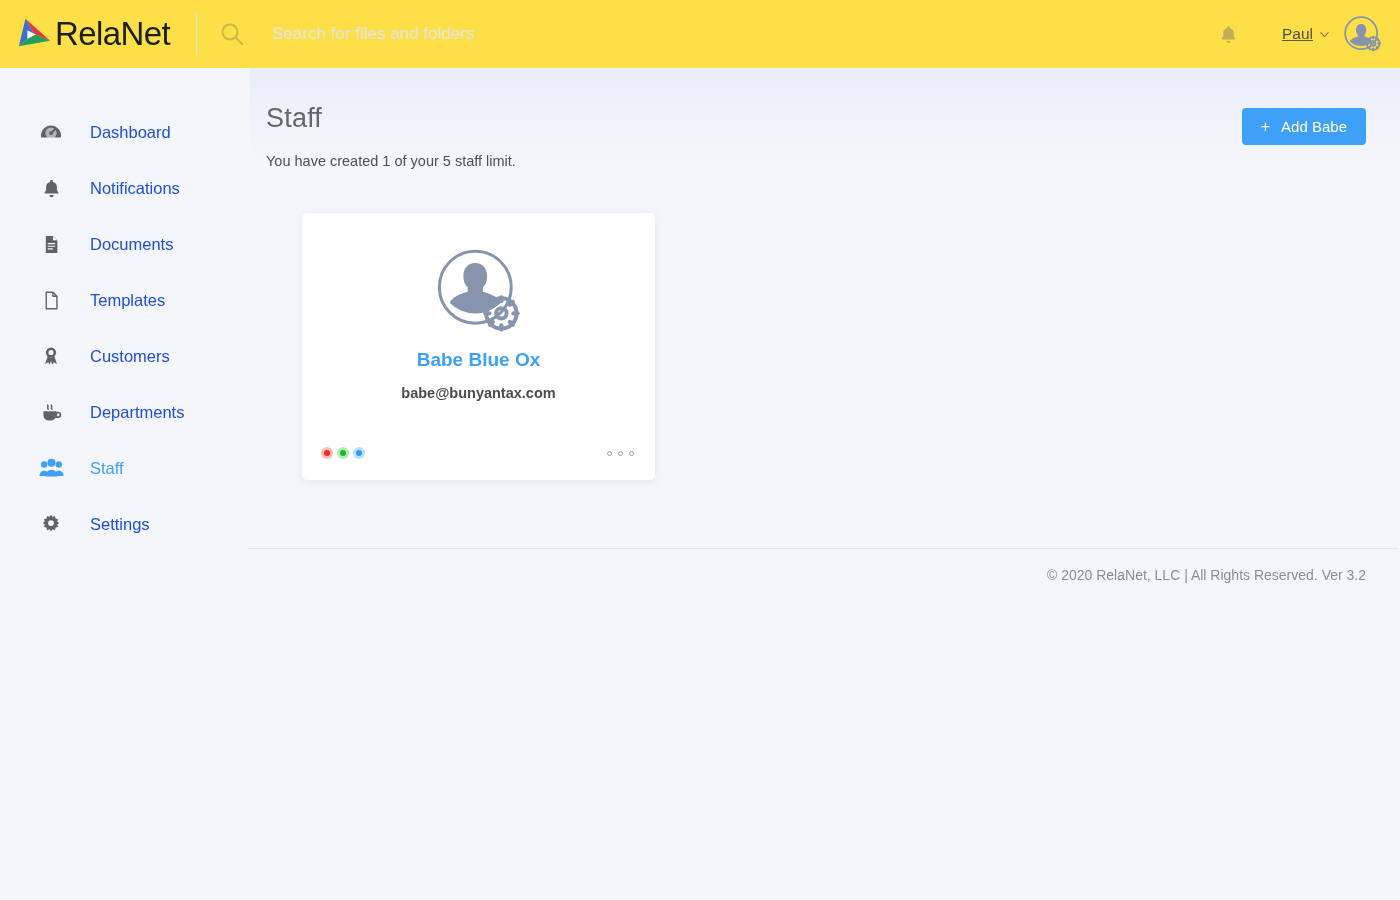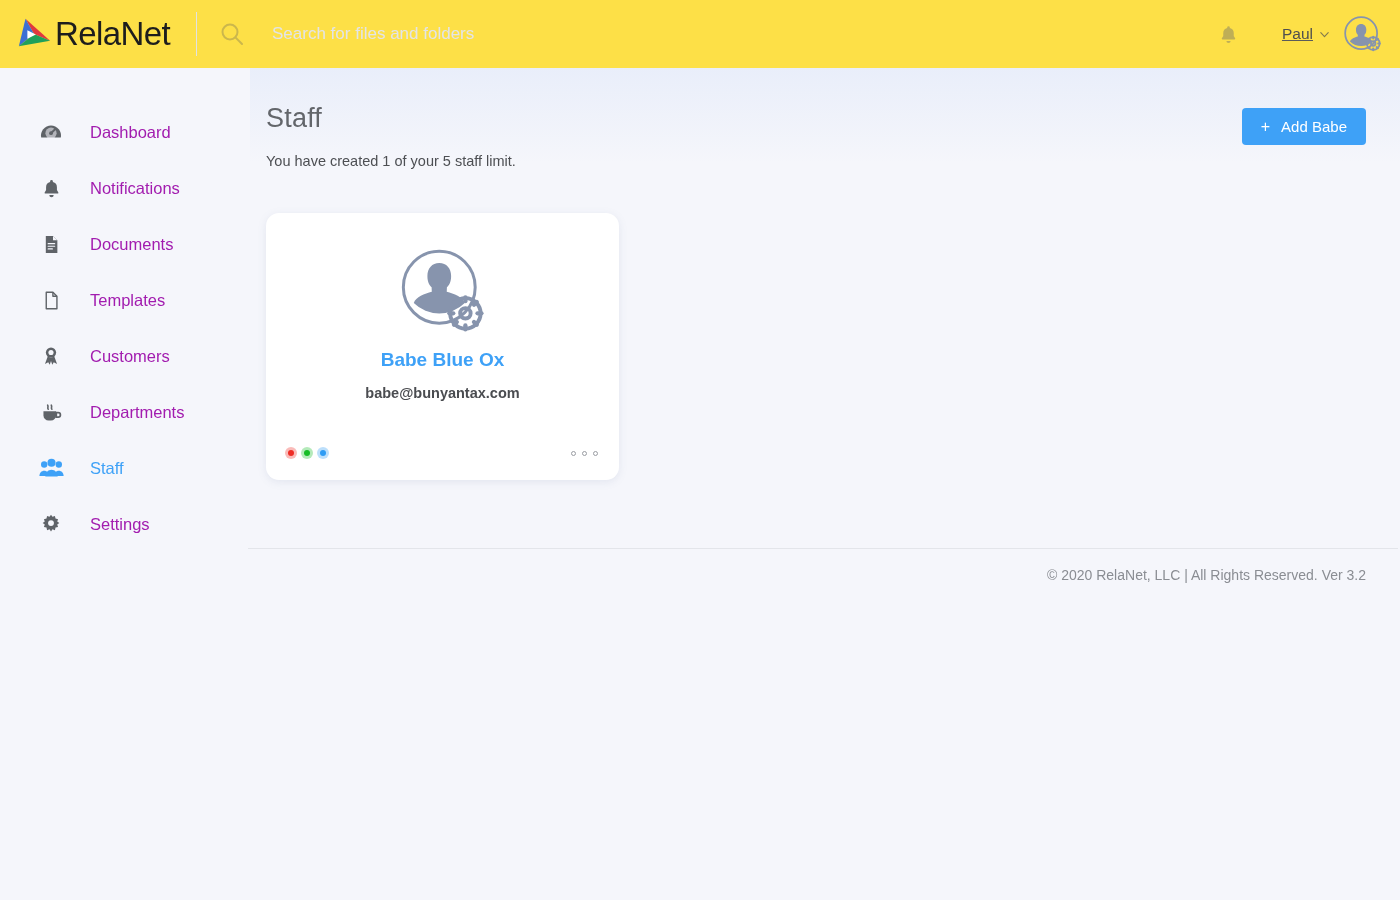--- a/index.html
+++ b/index.html
@@ -158,21 +158,21 @@
     display: flex;
     align-items: center;
     justify-content: center;
     flex: none;
     color: #5f6368;
   }
 
   .nav-label {
     margin-left: 26px;
     font-size: 16.5px;
-    color: #a21caf;
+    color: #1d4ed8;
     white-space: nowrap;
   }
 
   .nav-item.active .nav-label { color: #3ea1f7; }
   .nav-item.active .nav-ico   { color: #3ea1f7; }
 
   
   .main {
     position: absolute;
     top: 68px;
@@ -227,26 +227,27 @@
     padding: 44px 0 0 16px;
     display: flex;
     flex-wrap: wrap;
     gap: 24px;
   }
 
   .staff-card {
     width: 353px;
     height: 267px;
     background: #ffffff;
-    border-radius: 13px;
+    border-radius: 5px;
     box-shadow: 0 2px 9px rgba(110,125,165,0.13);
     position: relative;
     display: flex;
     flex-direction: column;
     align-items: center;
+    margin-left: 36px;
   }
 
   .card-avatar {
     width: 86px;
     height: 84px;
     margin-top: 35px;
   }
 
   .card-name {
     font-size: 19px;

